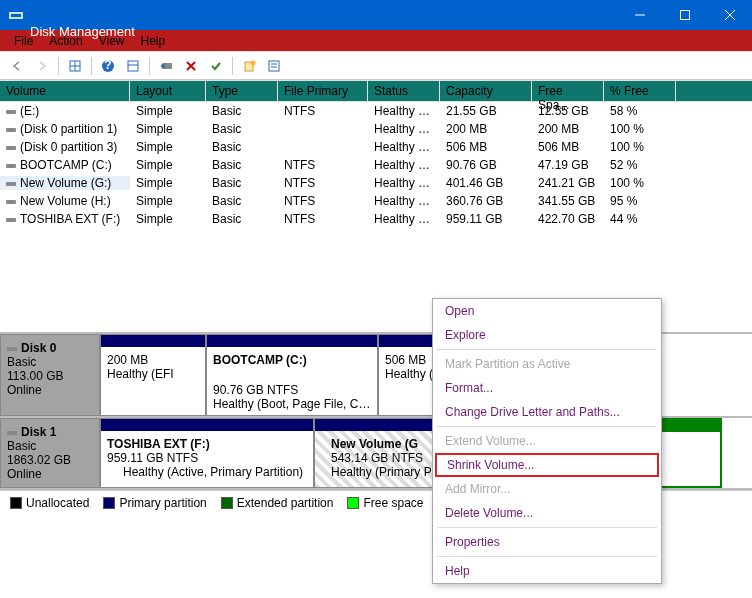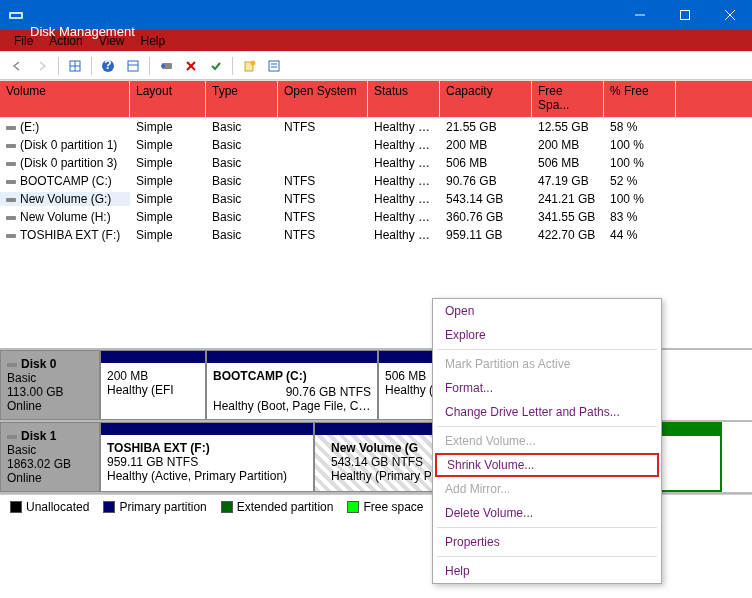--- a/index.html
+++ b/index.html
@@ -7,21 +7,21 @@
 .titlebar { height: 30px; background: #0063cd; color: #fff; display: flex; align-items: center; padding-left: 8px; }
 .titlebar .app-icon { width: 16px; height: 16px; margin-right: 6px; display: flex; align-items: center; justify-content: center; }
 .titlebar .title { flex: 1; font-size: 13px; margin-top: 32px; }
 .titlebar .winbtn { width: 45px; height: 30px; display: flex; align-items: center; justify-content: center; }
 .menubar { height: 22px; background: #b91c1c; display: flex; align-items: center; padding-left: 6px; border-bottom: 1px solid #e0e0e0; }
 .menubar .menu { padding: 2px 8px; font-size: 12px; color: #000; }
 .toolbar { height: 28px; background: #fff; display: flex; align-items: center; padding-left: 6px; gap: 3px; border-bottom: 1px solid #ccc; }
 .toolbar .tbtn { width: 22px; height: 22px; display: flex; align-items: center; justify-content: center; border: 1px solid transparent; }
 .toolbar .sep { width: 1px; height: 18px; background: #ccc; margin: 0 2px; }
 .content { position: relative; }
-.grid-header { height: 38px; background: #ef4444; display: flex; border-top: 1px solid #e0e0e0; border-bottom: 1px solid #e0e0e0; }
+.grid-header { height: 22px; background: #0f766e; display: flex; border-top: 1px solid #e0e0e0; border-bottom: 1px solid #e0e0e0; }
 .grid-header .col { border-right: 1px solid #e0e0e0; padding: 3px 6px; font-size: 12px; color: #000; }
 .col-volume { width: 130px; }
 .col-layout { width: 76px; }
 .col-type { width: 72px; }
 .col-fs { width: 90px; }
 .col-status { width: 72px; }
 .col-cap { width: 92px; }
 .col-free { width: 72px; }
 .col-pct { width: 72px; }
 .grid-body { background: #fff; }
@@ -152,21 +152,21 @@
       </svg>
     </div>
 </div>
 
 <div class="content">
 
   <div class="grid-header">
     <div class="col col-volume">Volume</div>
     <div class="col col-layout">Layout</div>
     <div class="col col-type">Type</div>
-    <div class="col col-fs">Open System</div>
+    <div class="col col-fs">File Primary</div>
     <div class="col col-status">Status</div>
     <div class="col col-cap">Capacity</div>
     <div class="col col-free">Free Spa...</div>
     <div class="col col-pct">% Free</div>
   </div>
 
   <div class="grid-body" id="grid-body">
       <div class="grid-row">
         <div class="cell col-volume"><span class="vicon"></span>(E:)</div>
         <div class="cell col-layout">Simple</div>
@@ -206,33 +206,33 @@
         <div class="cell col-cap">90.76 GB</div>
         <div class="cell col-free">47.19 GB</div>
         <div class="cell col-pct">52 %</div>
       </div>
       <div class="grid-row sel">
         <div class="cell col-volume"><span class="vicon"></span>New Volume  (G:)</div>
         <div class="cell col-layout">Simple</div>
         <div class="cell col-type">Basic</div>
         <div class="cell col-fs">NTFS</div>
         <div class="cell col-status">Healthy (P...</div>
-        <div class="cell col-cap">543.14 GB</div>
+        <div class="cell col-cap">401.46 GB</div>
         <div class="cell col-free">241.21 GB</div>
         <div class="cell col-pct">100 %</div>
       </div>
       <div class="grid-row">
         <div class="cell col-volume"><span class="vicon"></span>New Volume  (H:)</div>
         <div class="cell col-layout">Simple</div>
         <div class="cell col-type">Basic</div>
         <div class="cell col-fs">NTFS</div>
         <div class="cell col-status">Healthy (L...</div>
         <div class="cell col-cap">360.76 GB</div>
         <div class="cell col-free">341.55 GB</div>
-        <div class="cell col-pct">83 %</div>
+        <div class="cell col-pct">95 %</div>
       </div>
       <div class="grid-row">
         <div class="cell col-volume"><span class="vicon"></span>TOSHIBA EXT  (F:)</div>
         <div class="cell col-layout">Simple</div>
         <div class="cell col-type">Basic</div>
         <div class="cell col-fs">NTFS</div>
         <div class="cell col-status">Healthy (A...</div>
         <div class="cell col-cap">959.11 GB</div>
         <div class="cell col-free">422.70 GB</div>
         <div class="cell col-pct">44 %</div>
@@ -250,21 +250,21 @@
         <div class="disk-parts">
           <div class="part" style="width: 106px;">
             <div class="stripe stripe-blue"></div>
             <div class="ptext"></div>
             <div class="ptext" style="margin-top: 0px;">200 MB</div>
             <div class="ptext" style="margin-top: 0px;">Healthy (EFI</div>
           </div>
           <div class="part" style="width: 172px;">
             <div class="stripe stripe-blue"></div>
             <div class="ptext" style="font-weight: bold;">BOOTCAMP  (C:)</div>
-            <div class="ptext" style="margin-top: 2px; text-align: right;">90.76 GB NTFS</div>
+            <div class="ptext" style="margin-top: 16px;">90.76 GB NTFS</div>
             <div class="ptext" style="margin-top: 0px;">Healthy (Boot, Page File, Crash</div>
           </div>
           <div class="part" style="width: 76px;">
             <div class="stripe stripe-blue"></div>
             <div class="ptext"></div>
             <div class="ptext" style="margin-top: 0px;">506 MB</div>
             <div class="ptext" style="margin-top: 0px;">Healthy (</div>
           </div>
         </div>
       </div>
@@ -273,21 +273,21 @@
           <div><span class="dicon"></span><span class="dname">Disk 1</span></div>
           <div>Basic</div>
           <div>1863.02 GB</div>
           <div>Online</div>
         </div>
         <div class="disk-parts">
           <div class="part" style="width: 214px;">
             <div class="stripe stripe-blue"></div>
             <div class="ptext" style="font-weight: bold;">TOSHIBA EXT  (F:)</div>
             <div class="ptext" style="margin-top: 0px;">959.11 GB NTFS</div>
-            <div class="ptext" style="margin-top: 0px;">Healthy (Active, Primary Partition)</div>
+            <div class="ptext" style="margin-top: 0px; margin-left: 16px;">Healthy (Active, Primary Partition)</div>
           </div>
           <div class="part hatch" style="width: 212px;">
             <div class="stripe stripe-blue"></div>
             <div class="ptext" style="font-weight: bold;">New Volume  (G</div>
             <div class="ptext" style="margin-top: 0px;">543.14 GB NTFS</div>
             <div class="ptext" style="margin-top: 0px;">Healthy (Primary Partition)</div>
           </div>
           <div class="part logical" style="width: 196px;">
             <div class="stripe stripe-green"></div>
             <div class="ptext" style="font-weight: bold;"></div>

